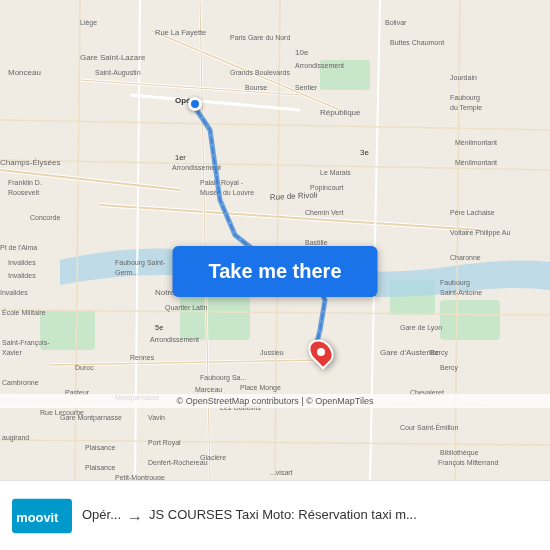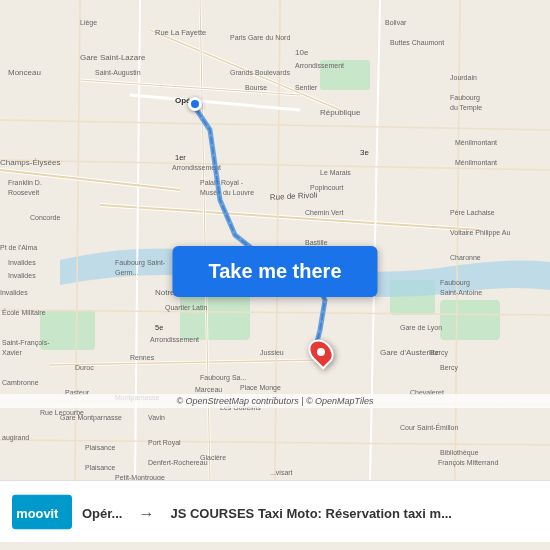--- a/index.html
+++ b/index.html
@@ -24,42 +24,41 @@
     .map-bg {
       width: 100%;
       height: 100%;
       position: absolute;
       top: 0; left: 0;
     }
 
     
     #bottom-bar {
       width: 550px;
-      height: 62px;
+      height: 70px;
       background: #fff;
       display: flex;
       align-items: center;
       padding: 0 12px;
       border-top: 1px solid #e0e0e0;
       gap: 10px;
     }
 
     .bottom-logo {
       width: 60px;
       height: 40px;
       flex-shrink: 0;
     }
 
     .bottom-route {
       display: flex;
-      align-items: flex-end;
+      align-items: flex-start;
       flex: 1;
-      gap: 16px;
+      gap: 6px;
       overflow: hidden;
-      font-weight: bold;
     }
 
     .route-from, .route-to {
       font-size: 13px;
       color: #333;
       white-space: nowrap;
       overflow: hidden;
       text-overflow: ellipsis;
     }
 
@@ -72,21 +71,20 @@
     .attribution {
       position: absolute;
       bottom: 72px;
       left: 0;
       right: 0;
       background: rgba(255,255,255,0.75);
       font-size: 9px;
       color: #555;
       padding: 2px 6px;
       text-align: center;
-      font-style: italic;
     }
 
     
     .take-me-there-btn {
       position: absolute;
       left: 50%;
       top: 246px;
       transform: translateX(-50%);
       background: #1a73e8;
       color: white;

